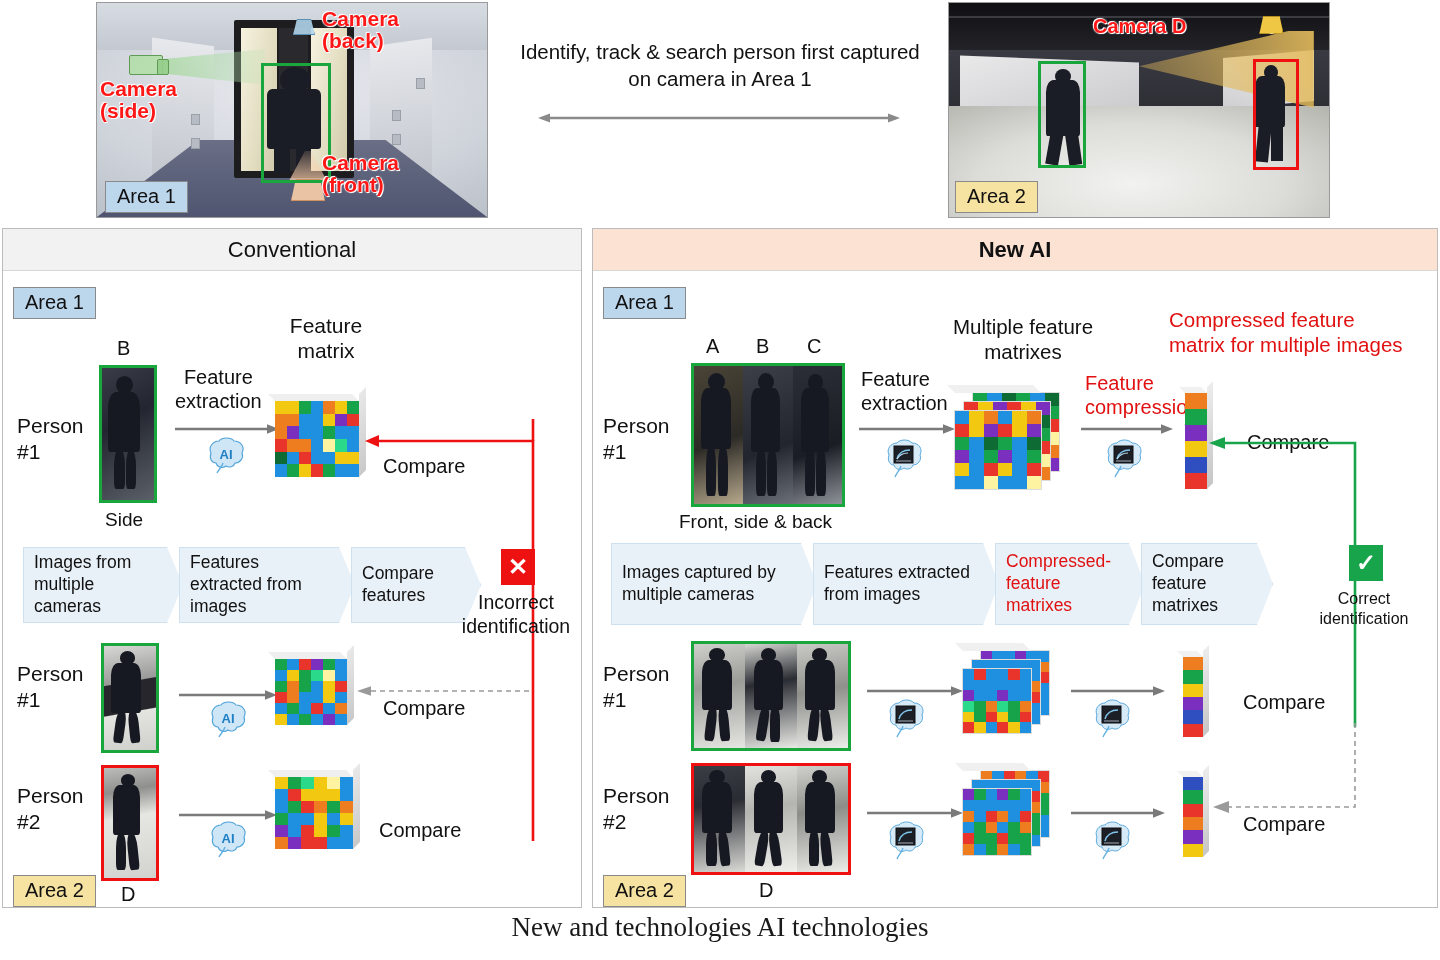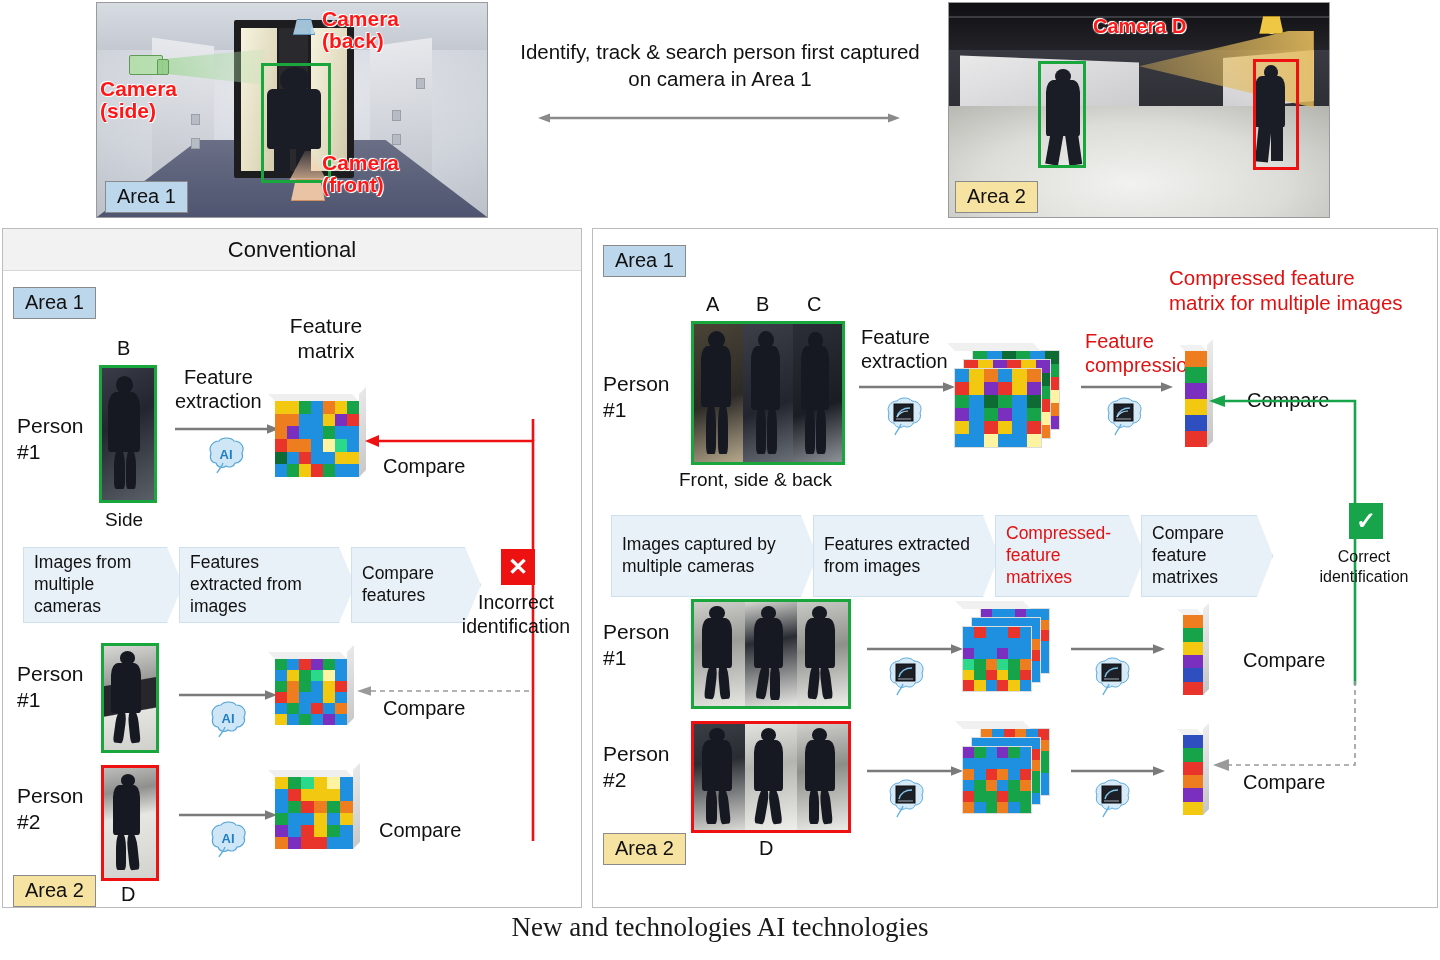--- a/index.html
+++ b/index.html
@@ -551,20 +551,21 @@
           <div class="cell" style="background: rgb(31, 143, 224);"></div>
           <div class="cell" style="background: rgb(31, 143, 224);"></div>
         </div>
       <div class="lbl" style="left:376px;top:548px;font-size:20px;">Compare</div>
 
       <div class="area-badge area2-badge" style="position:absolute;left:10px;top:604px;">Area 2</div>
     </div>
   </div>
 
   <div class="panel" id="panel-newai">
+    <div class="panel-header" id="hdr-newai">New AI</div>
     <div class="panel-body">
 
       <div class="area-badge area1-badge" style="position:absolute;left:10px;top:16px;">Area 1</div>
 
       <div class="lbl" style="left:10px;top:142px;font-size:21px;line-height:1.22;">Person
 #1</div>
 
       <div class="lbl" style="left:113px;top:64px;font-size:20px;">A</div>
       <div class="lbl" style="left:163px;top:64px;font-size:20px;">B</div>
       <div class="lbl" style="left:214px;top:64px;font-size:20px;">C</div>
@@ -604,20 +605,22 @@
         <svg viewBox="0 0 46 42" width="46" height="42">
           <path d="M8 18c-3-6 2-12 8-12 3-4 12-4 15 0 7 0 11 6 8 12 2 5-2 10-7 10-1 4-6 5-9 3-4 3-9 1-10-3-4 0-7-4-5-10z" fill="#d6eaf8" stroke="#5aa9dc" stroke-width="1"></path>
           <path d="M20 29c-1 4-4 6-6 11" stroke="#63b1e0" stroke-width="1.4" fill="none"></path>
           <rect x="13" y="9" width="19" height="17" fill="#1c1f26" stroke="#0f1115"></rect>
           <path d="M16 22c2-7 8-9 13-9" stroke="#7fc4ea" stroke-width="1.5" fill="none"></path>
           <path d="M16 22c3-5 7-6 11-6" stroke="#bfe2f5" stroke-width="1.2" fill="none"></path>
           <rect x="15" y="23" width="15" height="2" fill="#5f6670"></rect>
         </svg>
       </div>
 
+      <div class="lbl" style="left:340px;top:44px;font-size:20.5px;line-height:1.2;text-align:center;width:180px;">Multiple feature
+matrixes</div>
       <div class="stack" id="s-newai-top" style="left:362px;top:122px;width:104px;height:96px;">
           <div class="layer" style="left: 18px; top: 0px; width: 86px; height: 78px; grid-template-columns: repeat(6, 1fr); grid-template-rows: repeat(6, 1fr); box-shadow: rgb(220, 220, 220) 0px 0px 0px 1px;">
             <div style="background: rgb(22, 163, 74);"></div>
             <div style="background: rgb(31, 143, 224);"></div>
             <div style="background: rgb(14, 107, 52);"></div>
             <div style="background: rgb(22, 163, 74);"></div>
             <div style="background: rgb(31, 143, 224);"></div>
             <div style="background: rgb(14, 107, 52);"></div>
             <div style="background: rgb(122, 47, 191);"></div>
             <div style="background: rgb(31, 143, 224);"></div>
@@ -757,21 +760,21 @@
           <div style="background: rgb(232, 52, 42);"></div>
         </div>
 
       <div class="lbl" style="left:654px;top:160px;font-size:20px;">Compare</div>
 
       <svg class="conn" style="left:608px;top:156px;width:180px;height:300px;" viewBox="0 0 180 300">
         <polyline points="154,300 154,16 24,16" fill="none" stroke="#17a44a" stroke-width="2.6"></polyline>
         <polygon points="8,16 24,10 24,22" fill="#17a44a"></polygon>
       </svg>
 
-      <div class="chev-row" style="left:18px;top:286px;width:760px;height:82px;">
+      <div class="chev-row" style="left:18px;top:272px;width:760px;height:82px;">
         <div class="chev" style="width:206px;">Images captured by multiple cameras</div>
         <div class="chev" style="width:186px;">Features extracted from images</div>
         <div class="chev red-text" style="width:150px;">Compressed-feature matrixes</div>
         <div class="chev" style="width:132px;">Compare feature matrixes</div>
       </div>
 
       <div class="result-badge badge-check" style="left:756px;top:274px;">✓</div>
       <div class="lbl" style="left:700px;top:318px;font-size:16px;line-height:1.22;text-align:center;width:142px;">Correct
 identification</div>
 

